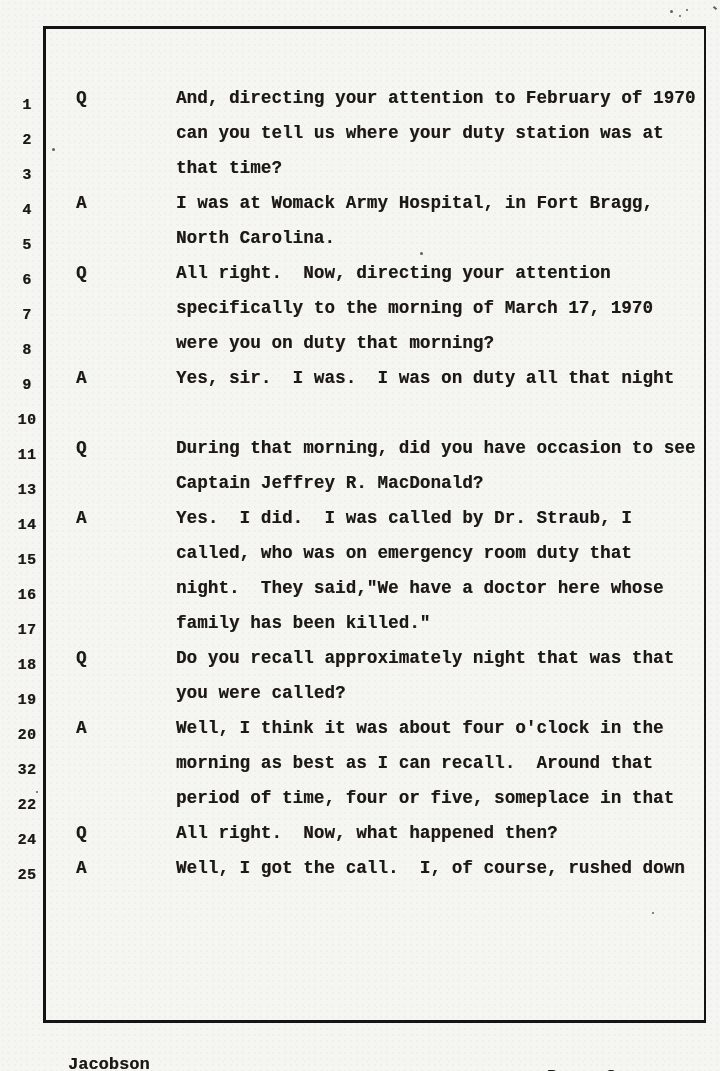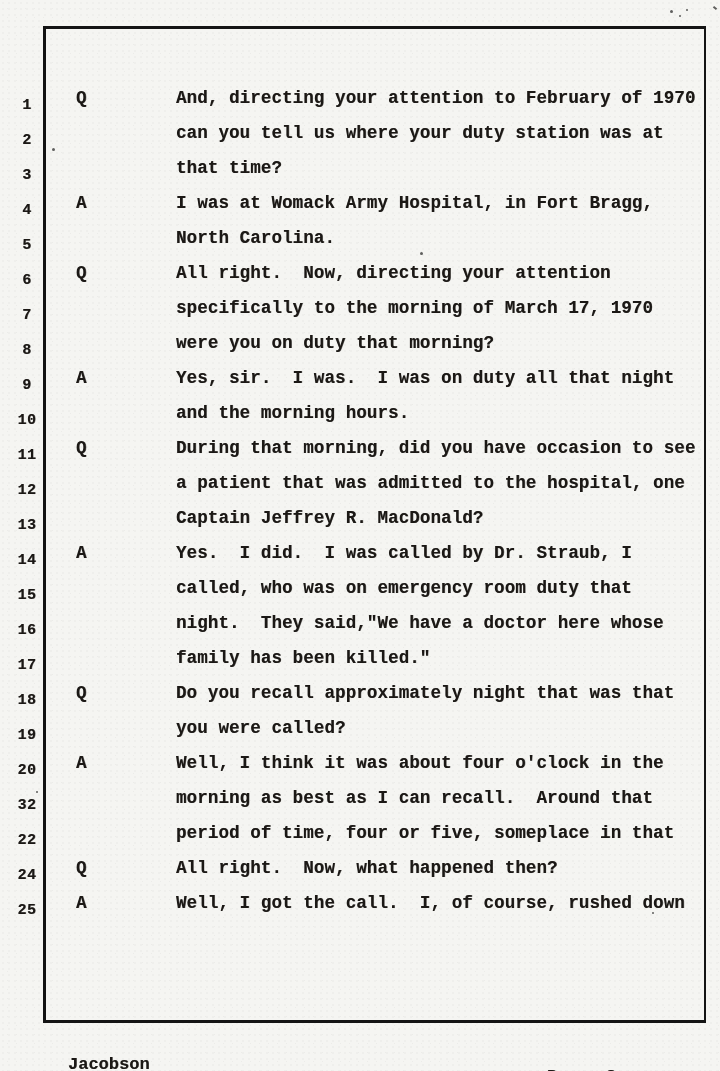--- a/index.html
+++ b/index.html
@@ -178,31 +178,25 @@
     <span class="txt">were you on duty that morning?</span>
   </div>
   <div class="row">
     <span class="num">9</span>
     <span class="spk">A</span>
     <span class="txt">Yes, sir.  I was.  I was on duty all that night</span>
   </div>
   <div class="row">
     <span class="num">10</span>
     <span class="spk"></span>
-    <span class="txt">and the morning hours.</span>
   </div>
   <div class="row">
     <span class="num">11</span>
     <span class="spk">Q</span>
     <span class="txt">During that morning, did you have occasion to see</span>
-  </div>
-  <div class="row">
-    <span class="num">12</span>
-    <span class="spk"></span>
-    <span class="txt">a patient that was admitted to the hospital, one</span>
   </div>
   <div class="row">
     <span class="num">13</span>
     <span class="spk"></span>
     <span class="txt">Captain Jeffrey R. MacDonald?</span>
   </div>
   <div class="row">
     <span class="num">14</span>
     <span class="spk">A</span>
     <span class="txt">Yes.  I did.  I was called by Dr. Straub, I</span>

